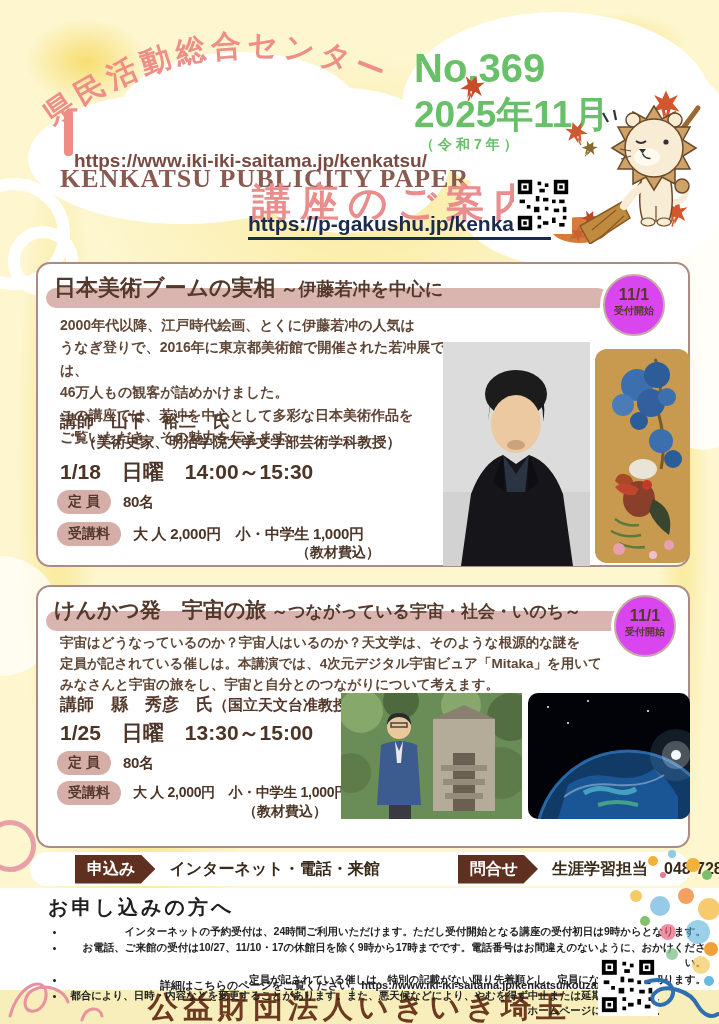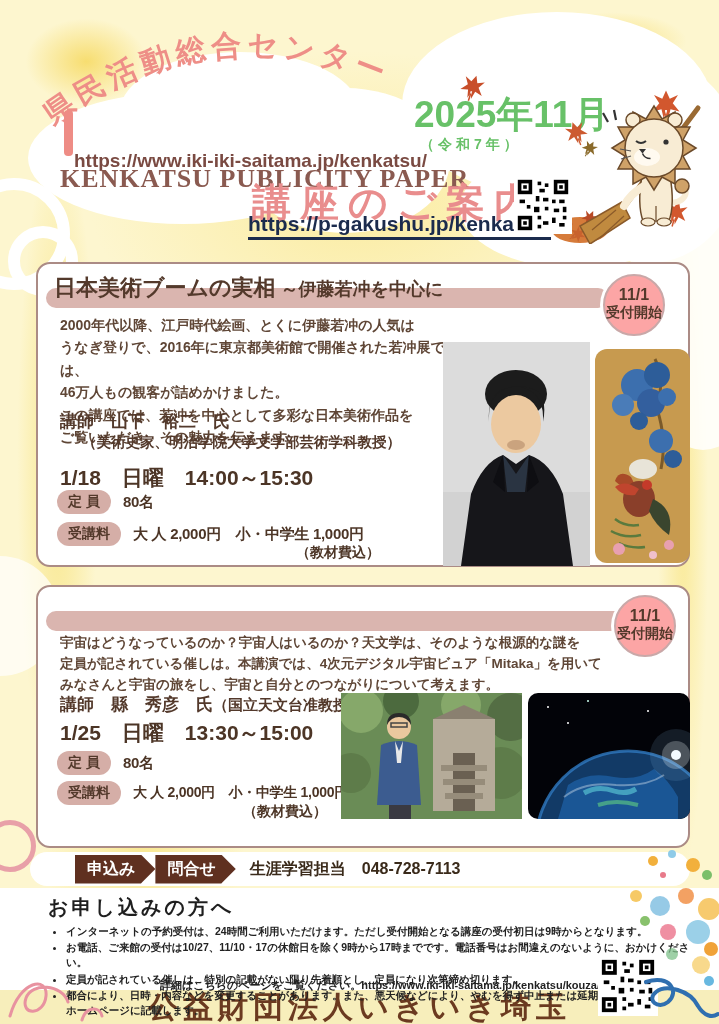--- a/index.html
+++ b/index.html
@@ -39,23 +39,23 @@
   .lion { position:absolute; left:546px; top:90px; width:174px; height:154px; z-index:3; }
   
   .card { position:absolute; left:36px; width:654px; background:#fff; border:2px solid #ab8b85; border-radius:14px; z-index:2; }
   .card1 { top:262px; height:305px; }
   .card2 { top:585px; height:263px; }
   .card-title { position:absolute; left:16px; top:9px; z-index:2; white-space:nowrap; }
   .card-title .main { font-size:22px; font-weight:800; color:#53392b; }
   .card-title .sub { font-size:18px; font-weight:800; color:#53392b; }
   .hl { position:absolute; left:8px; top:24px; height:20px; background:#dab5af; border-radius:11px; z-index:1; }
   .badge { position:absolute; width:62px; height:62px; border:2px solid #c9a8a8; border-radius:50%;
-           background:#fca5a5; z-index:3; text-align:center; box-shadow:0 0 0 3px #fff; }
+           background:#d946ef; z-index:3; text-align:center; box-shadow:0 0 0 3px #fff; }
   .badge .b-date { display:block; margin-top:10px; font-size:16px; font-weight:800; color:#53392b; line-height:1.1; }
-  .badge .b-label { display:block; font-size:14px; font-weight:bold; color:#53392b; }
+  .badge .b-label { display:block; font-size:10px; font-weight:bold; color:#53392b; }
   .desc { position:absolute; font-weight:bold; color:#5f4636; white-space:pre-line; z-index:2; }
   .lect-row { position:absolute; font-size:17px; font-weight:800; color:#53392b; z-index:2; }
   .lect-note { position:absolute; font-size:14.5px; font-weight:bold; color:#53392b; z-index:2; }
   .schedule { position:absolute; left:22px; font-size:21px; font-weight:800; color:#4c3526; z-index:2; }
   .pill-row { position:absolute; left:19px; z-index:2; display:flex; align-items:center; }
   .pill { background:#d5aea7; color:#53392b; font-size:14px; font-weight:800; border-radius:14px;
           padding:3px 11px; margin-right:12px; white-space:nowrap; }
   .pill-val { font-size:15px; font-weight:800; color:#4c3526; letter-spacing:-0.3px; white-space:nowrap; }
   .fee-note { position:absolute; font-size:14px; font-weight:800; color:#4c3526; z-index:2; }
   .photo { position:absolute; overflow:hidden; z-index:2; }
@@ -63,28 +63,28 @@
   .ph1 { left:405px; top:78px; width:147px; height:224px; }
   .ph2 { left:557px; top:85px; width:95px; height:214px; border-radius:12px; }
   .ph3 { left:303px; top:106px; width:181px; height:126px; }
   .ph4 { left:490px; top:106px; width:162px; height:126px; border-radius:10px; }
   
   .contact-bar { position:absolute; left:30px; top:852px; width:660px; height:34px; background:#fff;
                  border-radius:17px; z-index:3; display:flex; align-items:center; }
   .tag { background:#5f3020; color:#fff; font-weight:800; font-size:16px; padding:4px 20px 4px 12px;
          clip-path:polygon(0 0,82% 0,100% 50%,82% 100%,0 100%); white-space:nowrap; }
   .tag1 { margin-left:45px;text-align:right; }
-  .tag2 { }
+  .tag2 { margin-left:78px; }
   .contact-text { font-size:16px; font-weight:800; color:#3a2a1a; margin-left:14px; white-space:nowrap; }
   
   .notes-bg { position:absolute; left:0; top:888px; width:719px; height:108px; background:#fff; z-index:2; }
   .notes-heading { position:absolute; left:48px; top:894px; font-size:20px; font-weight:800; color:#1f1f1f;
                    letter-spacing:3px; z-index:3; }
   .bullets { position:absolute; left:66px; top:924px; width:640px; z-index:3; list-style:disc; }
-  .bullets li { font-size:10.5px; font-weight:bold; color:#222; line-height:1.45; margin-bottom:1px; }
+  .bullets li { font-size:10.5px; font-weight:bold; color:#222; line-height:1.45; margin-bottom:1px;text-align:right; }
   .detail-row { position:absolute; left:160px; top:978px; font-size:11px; font-weight:bold; color:#222; z-index:3; white-space:nowrap; }
   .detail-row .detail-url { color:#222; }
   
   .footer { position:absolute; left:0; top:990px; width:719px; height:34px; background:#f7eebb; z-index:2;
             display:flex; align-items:center; justify-content:center; }
   .footer-text { font-size:30px; font-weight:800; color:#6b3a20; letter-spacing:5px; }
   .dot { position:absolute; border-radius:50%; z-index:3; }
   .squiggle { position:absolute; z-index:4; }
   .scallop { position:absolute; border:5px solid #e8a0a8; border-radius:50%; background:transparent; z-index:1; }
 </style>
@@ -146,20 +146,21 @@
 
   <svg class="org-arc" viewBox="0 0 400 130">
     <path id="arcpath" d="M 25,112 Q 190,-10 372,78" fill="none"></path>
     <text font-size="30" font-weight="bold" fill="#ee8e87" letter-spacing="5" font-family="Liberation Sans, DejaVu Sans, sans-serif">
       <textPath href="#arcpath">県民活動総合センター</textPath>
     </text>
   </svg>
   <div class="logo-tick"></div>
   <div class="url1">https://www.iki-iki-saitama.jp/kenkatsu/</div>
   <div class="paper-en">KENKATSU PUBLICITY PAPER</div>
+  <div class="issue-no">No.369</div>
   <div class="issue-month">2025年11月</div>
   <div class="issue-era">（令和7年）</div>
   <div class="guide-title">講座のご案内</div>
   <div class="guide-url">https://p-gakushu.jp/kenkatsu/</div>
 
   <div class="qr qr1">
       <svg viewBox="0 0 30 30">
         <use href="#qrsym"></use>
       </svg>
     </div>
@@ -213,21 +214,21 @@
     </div>
     <div class="desc" style="left:22px;top:50px;width:392px;font-size:14px;line-height:1.6;">2000年代以降、江戸時代絵画、とくに伊藤若冲の人気は
 うなぎ登りで、2016年に東京都美術館で開催された若冲展では、
 46万人もの観客が詰めかけました。
 この講座では、若冲を中心として多彩な日本美術作品を
 ご覧いただき、その魅力を伝えます。</div>
     <div class="lect-row" style="left:22px;top:146px;">
       <span>講師</span>　<span>山下　裕二　氏</span>
     </div>
     <div class="lect-note" style="left:44px;top:169px;">（美術史家、明治学院大学文学部芸術学科教授）</div>
-    <div class="schedule" style="top:194px;margin-top:6px;">1/18　日曜　14:00～15:30</div>
+    <div class="schedule" style="top:194px;">1/18　日曜　14:00～15:30</div>
     <div class="pill-row" style="top:226px;">
       <span class="pill">定 員</span>
       <span class="pill-val">80名</span>
     </div>
     <div class="pill-row" style="top:258px;">
       <span class="pill">受講料</span>
       <span class="pill-val">大 人 2,000円　小・中学生 1,000円</span>
     </div>
     <div class="fee-note" style="left:258px;top:280px;">（教材費込）</div>
     <div class="photo ph1">
@@ -265,20 +266,23 @@
         <path d="M20,170 q10,8 24,6 M16,182 q14,8 30,4 M24,194 q12,6 26,4" stroke="#5a7a3e" stroke-width="2.5" fill="none"></path>
         <circle cx="24" cy="200" r="6" fill="#e8a0b0"></circle>
           <circle cx="74" cy="196" r="5" fill="#e8a0b0"></circle>
           <circle cx="58" cy="206" r="4" fill="#f0c0cc"></circle>
       </svg>
     </div>
   </div>
 
   <div class="card card2">
     <div class="hl" style="width:608px;"></div>
+    <div class="card-title">
+      <span class="main" style="font-size:21px;">けんかつ発　宇宙の旅</span><span class="sub" style="font-size:17px;"> ～つながっている宇宙・社会・いのち～</span>
+    </div>
     <div class="badge" style="left:576px;top:8px;">
       <span class="b-date">11/1</span>
       <span class="b-label">受付開始</span>
     </div>
     <div class="desc" style="left:22px;top:46px;width:552px;font-size:13.5px;line-height:1.55;">宇宙はどうなっているのか？宇宙人はいるのか？天文学は、そのような根源的な謎を
 定員が記されている催しは。本講演では、4次元デジタル宇宙ビュア「Mitaka」を用いて
 みなさんと宇宙の旅をし、宇宙と自分とのつながりについて考えます。</div>
     <div class="lect-row" style="left:22px;top:106px;">
       <span>講師</span>　<span>縣　秀彦　氏</span><span style="font-size:15px;">（国立天文台准教授）</span>
     </div>
@@ -330,20 +334,21 @@
         <path d="M36,104 q20,-16 52,-12 q30,2 48,-10" stroke="#ffffff" stroke-width="2" fill="none" opacity=".35"></path>
         <circle cx="148" cy="62" r="5" fill="#fff"></circle>
         <circle cx="148" cy="62" r="14" fill="#fff" opacity=".25"></circle>
         <circle cx="148" cy="62" r="26" fill="#9fd4ff" opacity=".12"></circle>
       </svg>
     </div>
   </div>
 
   <div class="contact-bar">
     <span class="tag tag1">申込み</span>
+    <span class="contact-text">インターネット・電話・来館</span>
     <span class="tag tag2">問合せ</span>
     <span class="contact-text">生涯学習担当　048-728-7113</span>
   </div>
 
   <div class="notes-bg"></div>
   <div class="notes-heading">お申し込みの方へ</div>
   <ul class="bullets">
     <li>インターネットの予約受付は、24時間ご利用いただけます。ただし受付開始となる講座の受付初日は9時からとなります。</li>
     <li>お電話、ご来館の受付は10/27、11/10・17の休館日を除く9時から17時までです。電話番号はお間違えのないように、おかけください。</li>
     <li>定員が記されている催しは、特別の記載がない限り先着順とし、定員になり次第締め切ります。</li>

